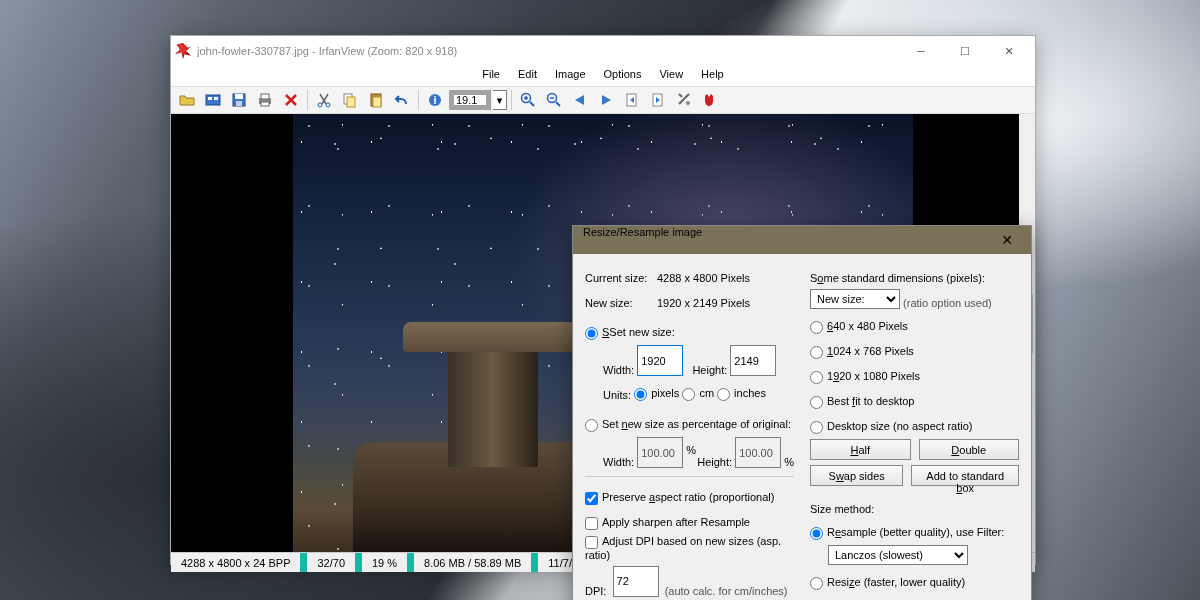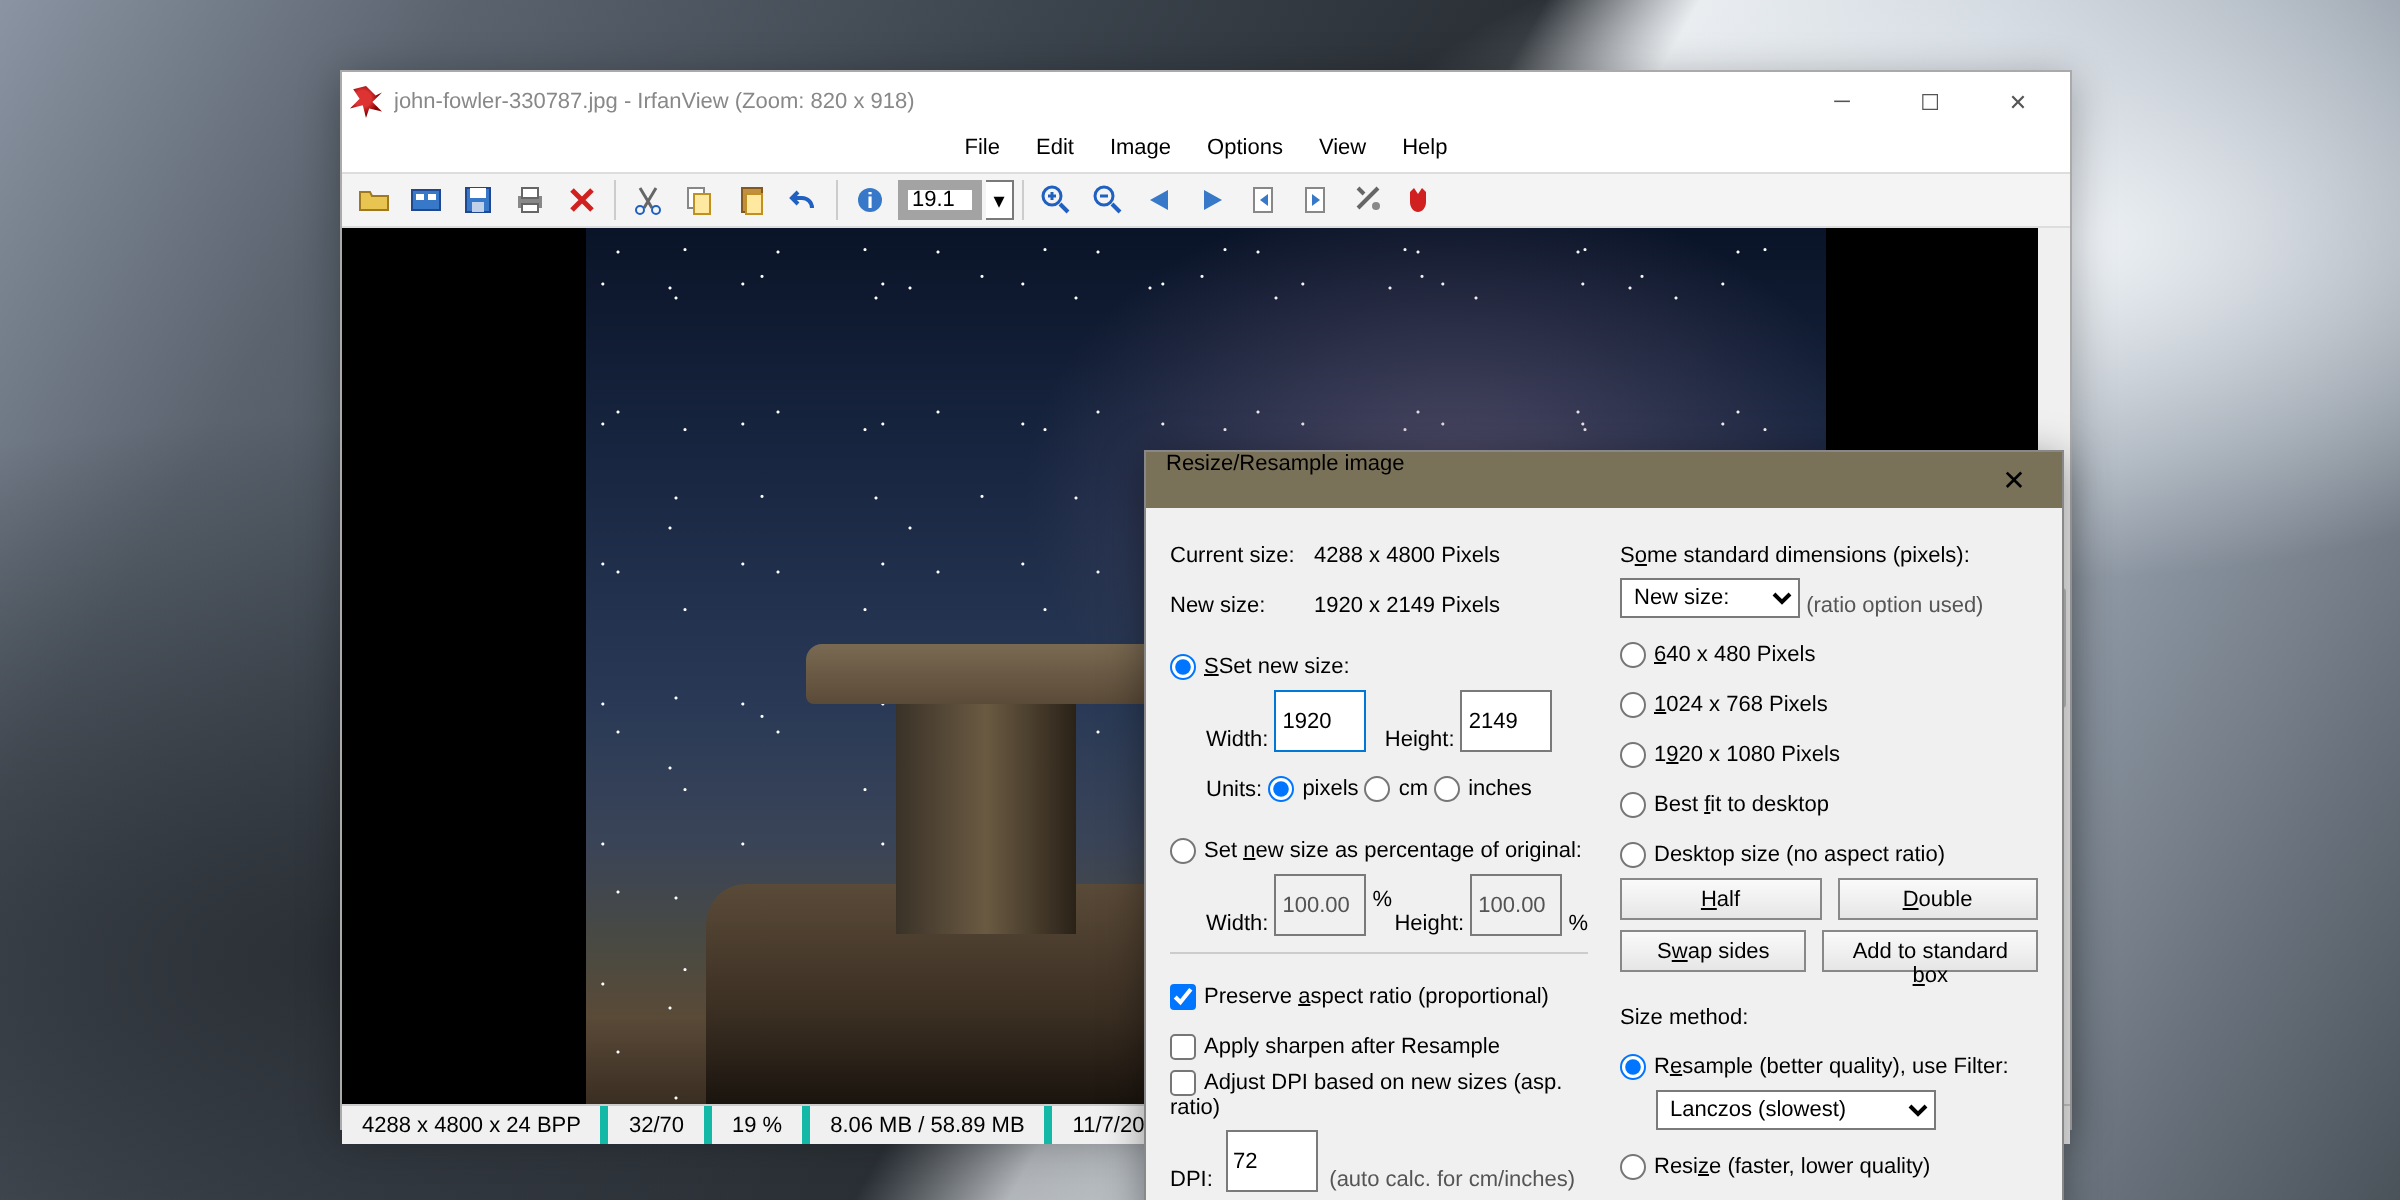--- a/index.html
+++ b/index.html
@@ -19,21 +19,21 @@
 .zoom-input{width:42px;height:20px;border:5px solid #a3a3a3;padding:0 2px;background:#fff;}
 .zoom-dd{width:14px;height:20px;border:1px solid #7a7a7a;border-left:0;background:#fff;display:flex;align-items:center;justify-content:center;}
 .image-area{position:relative;background:#000;height:438px;display:flex;justify-content:center;overflow:hidden;}
 .photo{width:620px;height:100%;position:relative;background:linear-gradient(180deg,#0a1428 0%,#1a2844 30%,#2a3a56 55%,#3a4458 70%,#4a4a42 82%,#5a4a38 90%,#3a2e22 100%);}
 .photo::before{content:"";position:absolute;inset:0;background:radial-gradient(ellipse at 70% 30%,rgba(160,130,160,0.4) 0%,transparent 35%),radial-gradient(circle at 20% 15%,#fff 0.5px,transparent 1px),radial-gradient(circle at 35% 25%,#fff 0.5px,transparent 1px),radial-gradient(circle at 55% 12%,#fff 0.5px,transparent 1px),radial-gradient(circle at 80% 22%,#fff 0.5px,transparent 1px),radial-gradient(circle at 12% 40%,#fff 0.5px,transparent 1px),radial-gradient(circle at 45% 35%,#fff 0.5px,transparent 1px);background-size:100% 100%,80px 80px,120px 120px,90px 90px,110px 110px,70px 70px,100px 100px;}
 .rock{position:absolute;left:60px;bottom:0;width:260px;height:230px;}
 .rock-cap{position:absolute;top:0;left:50px;width:180px;height:30px;background:linear-gradient(180deg,#7a6a52 0%,#5a4a38 100%);border-radius:8px 8px 4px 4px;}
 .rock-stem{position:absolute;top:25px;left:95px;width:90px;height:120px;background:linear-gradient(90deg,#3a3228 0%,#6a5a42 50%,#2a2218 100%);}
 .rock-base{position:absolute;bottom:0;left:0;width:260px;height:110px;background:linear-gradient(180deg,#5a4a38 0%,#3a2e22 60%,#1a140e 100%);border-radius:20px 30px 0 0;}
 .statusbar{height:20px;background:#f0f0f0;border-top:1px solid #ccc;display:flex;align-items:center;font-size:11px;}
-.statusbar span{padding:0 10px;border-right:4px solid #14b8a6;height:100%;display:flex;align-items:center;}
+.statusbar span{padding:0 10px;border-right:7px solid #14b8a6;height:100%;display:flex;align-items:center;}
 .statusbar span:last-child{border-right:0;}
 .scroll-v{position:absolute;right:0;top:78px;width:16px;height:438px;background:#f0f0f0;}
 .scroll-thumb{position:absolute;top:180px;left:2px;width:12px;height:60px;background:#c0c0c0;border-radius:2px;}
 
 .dialog{position:absolute;left:572px;top:225px;width:460px;background:#f0f0f0;border:1px solid #888;box-shadow:0 4px 20px rgba(0,0,0,0.4);z-index:10;}
 .dlg-title{height:28px;background:#7a7258;color:#000000;display:flex;align-items:flex-start;padding:0 10px;font-size:12px;}
 .dlg-title span:first-child{flex:1;}
 .dlg-close{width:28px;height:28px;display:flex;align-items:center;justify-content:center;font-size:14px;}
 .dlg-body{padding:10px 12px;display:flex;gap:16px;}
 .col{flex:1;}

